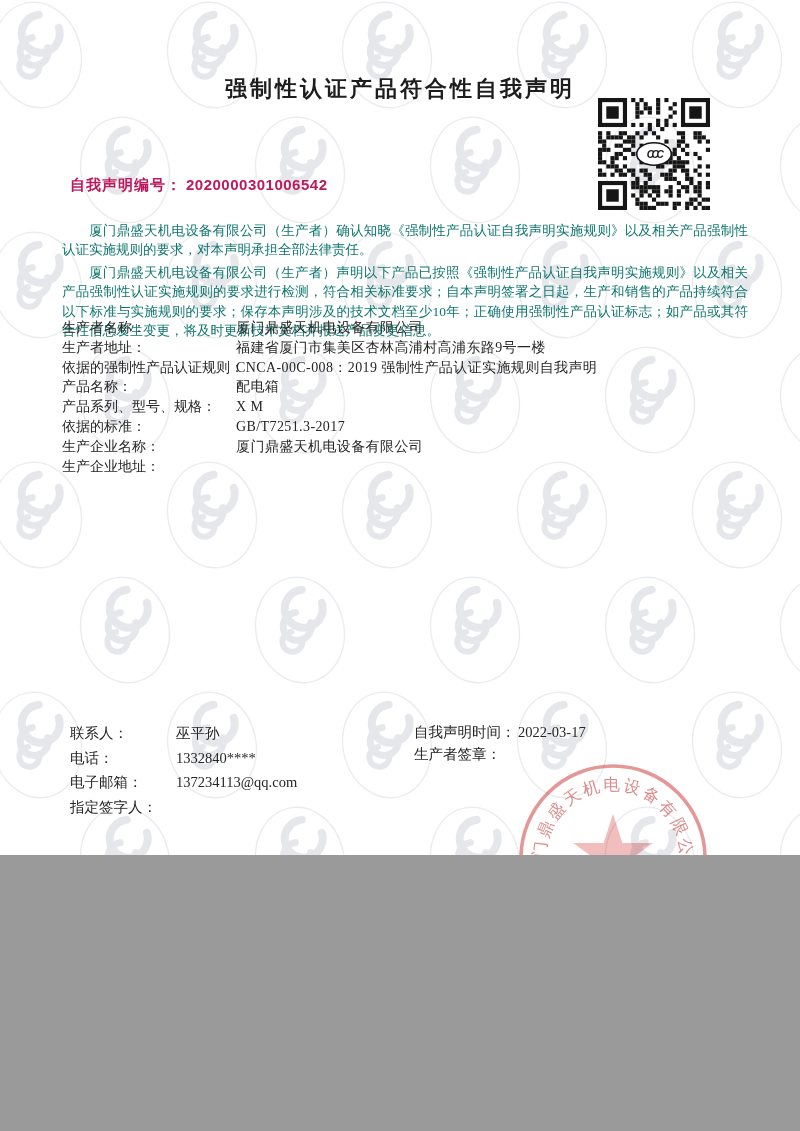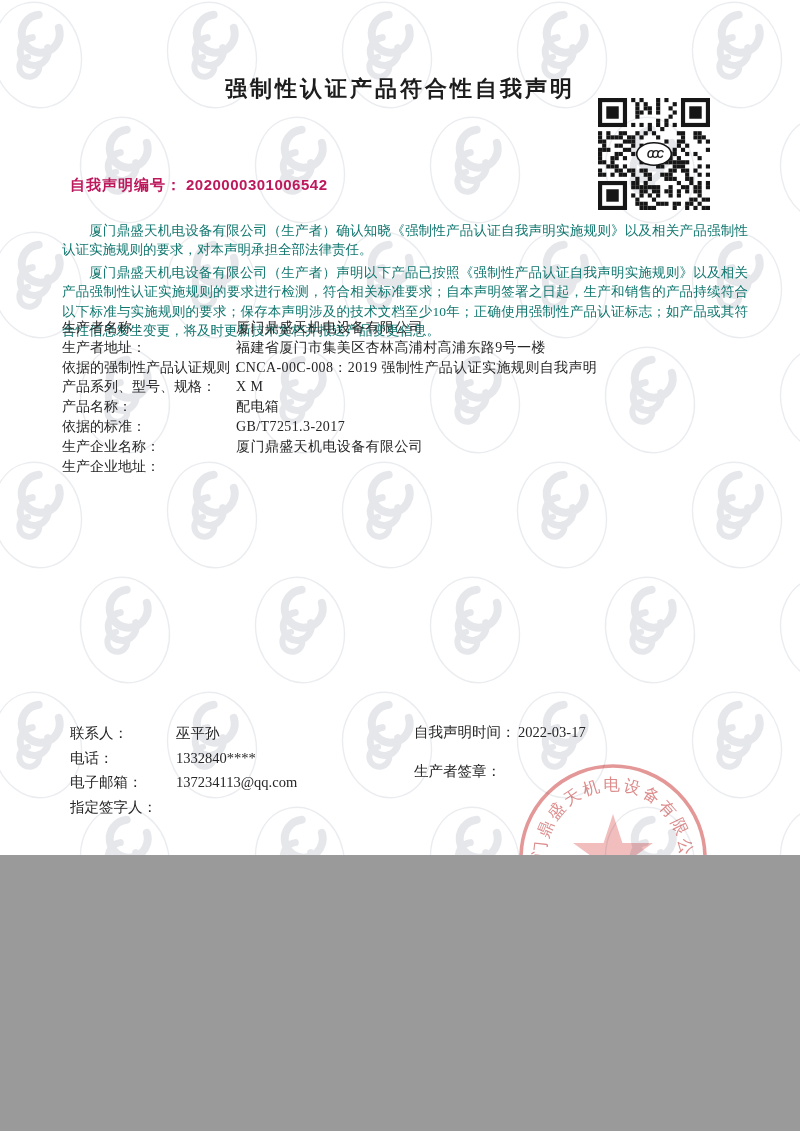--- a/index.html
+++ b/index.html
@@ -38,21 +38,21 @@
   .frow { display:flex; line-height:19.8px; white-space:nowrap; }
   .flabel { width:174px; flex:0 0 auto; }
   .fvalue { flex:1; letter-spacing:0.4px; }
 
   .contact-left { position:absolute; z-index:1; left:70px; top:721px; font-size:14.5px; }
   .contact-left .crow { display:flex; line-height:24.6px; white-space:nowrap; }
   .contact-left .clabel { width:106px; flex:0 0 auto; }
 
   .contact-right { position:absolute; z-index:1; left:414px; top:721px; font-size:14.5px; }
   .contact-right .crow { display:flex; line-height:22px; white-space:nowrap; }
-  .contact-right .crow.gap { margin-top:17px; }
+  .contact-right .crow.gap { }
   .contact-right .clabel { width:104px; flex:0 0 auto; }
 
   .seal { position:absolute; left:513px; top:758px; z-index:2; mix-blend-mode:multiply; }
 
   .footer-note {
     position:absolute; z-index:1; left:0; right:0; top:1050px; text-align:center;
     font-size:13px; font-weight:bold; letter-spacing:0.5px; color:#1e1e1e;
   }
   .page-no {
     position:absolute; z-index:1; left:0; right:6px; top:1070px; text-align:center;
@@ -631,26 +631,26 @@
     </div>
     <div class="frow">
       <span class="flabel">生产者地址：</span>
       <span class="fvalue">福建省厦门市集美区杏林高浦村高浦东路9号一楼</span>
     </div>
     <div class="frow">
       <span class="flabel">依据的强制性产品认证规则：</span>
       <span class="fvalue">CNCA-00C-008：2019  强制性产品认证实施规则自我声明</span>
     </div>
     <div class="frow">
+      <span class="flabel">产品名称：</span>
+      <span class="fvalue">配电箱</span>
+    </div>
+    <div class="frow">
       <span class="flabel">产品系列、型号、规格：</span>
       <span class="fvalue">X M</span>
-    </div>
-    <div class="frow">
-      <span class="flabel">产品名称：</span>
-      <span class="fvalue">配电箱</span>
     </div>
     <div class="frow">
       <span class="flabel">依据的标准：</span>
       <span class="fvalue">GB/T7251.3-2017</span>
     </div>
     <div class="frow">
       <span class="flabel">生产企业名称：</span>
       <span class="fvalue">厦门鼎盛天机电设备有限公司</span>
     </div>
     <div class="frow">

